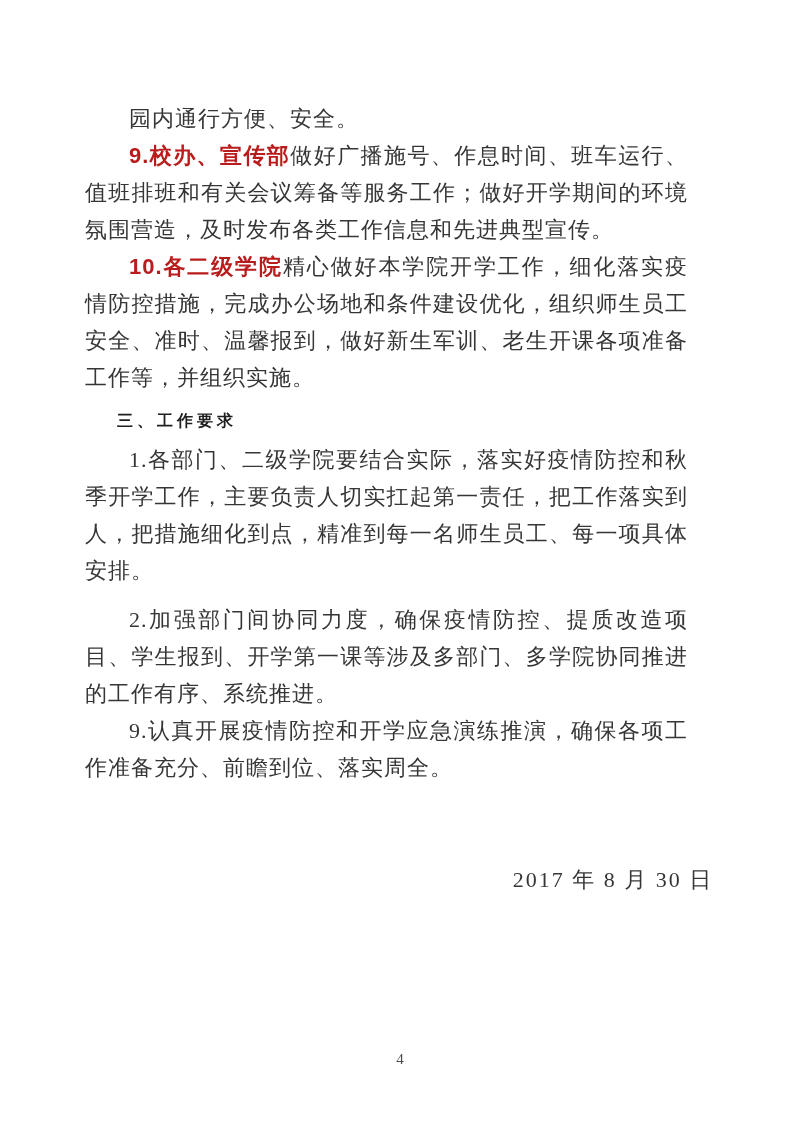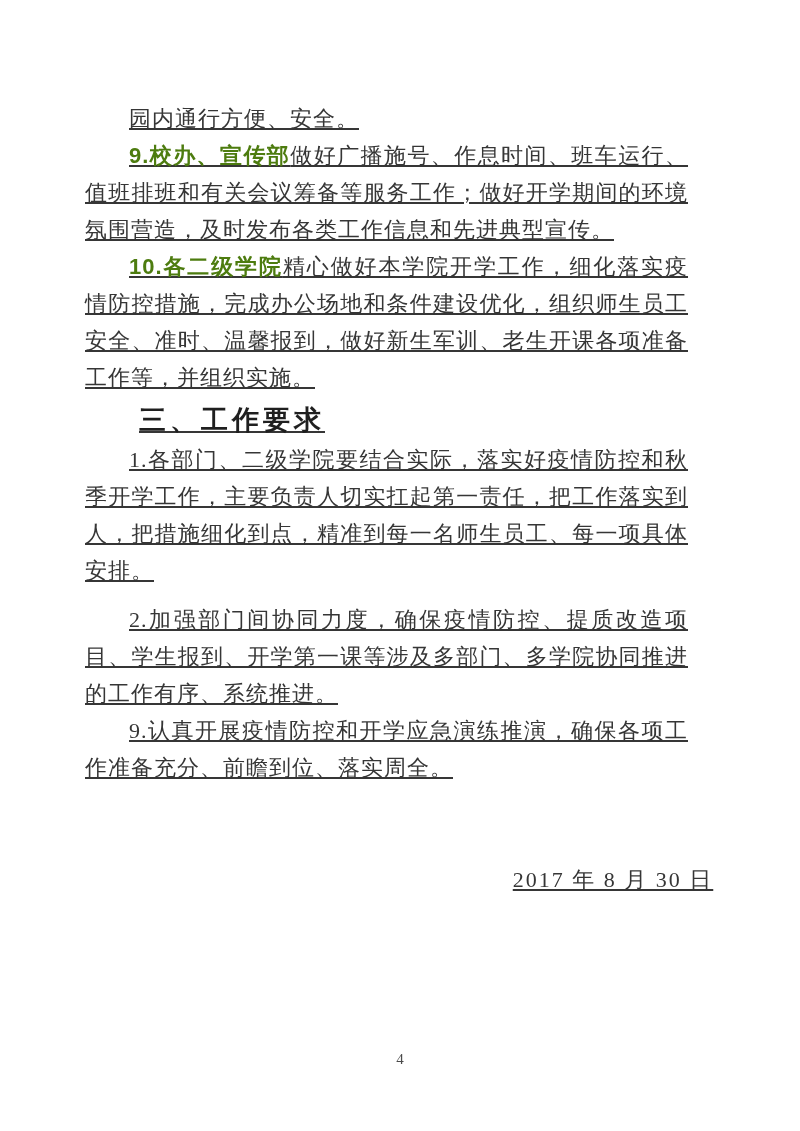--- a/index.html
+++ b/index.html
@@ -10,41 +10,40 @@
     font-family: "Liberation Serif", "DejaVu Serif", serif;
     position: relative;
     overflow: hidden;
   }
   .page {
     position: absolute;
     inset: 0;
     padding: 100px 112px 0 85px;
     box-sizing: border-box;
     color: #363636;
-    text-decoration: underline;
   }
   .par {
     margin: 0;
     font-size: 22px;
     line-height: 37px;
     letter-spacing: 1px;
     text-align: justify;
     text-indent: 2em;
     color: #363636;
   }
   .par .lead {
     font-family: "Liberation Sans", "DejaVu Sans", sans-serif;
     font-weight: 700;
-    color: #4d7c0f;
+    color: #b91c1c;
   }
   .heading {
     margin: 6px 0 2px 0;
     font-family: "Liberation Sans", "DejaVu Sans", sans-serif;
     font-weight: 700;
-    font-size: 27px;
+    font-size: 16px;
     line-height: 37px;
     letter-spacing: 4px;
     text-indent: 2em;
     color: #1f1f1f;
   }
   .par.gap-sm { margin-top: 12px; }
   .signature {
     width: 370px;
     margin: 74px 0 0 343px;
     text-align: center;

